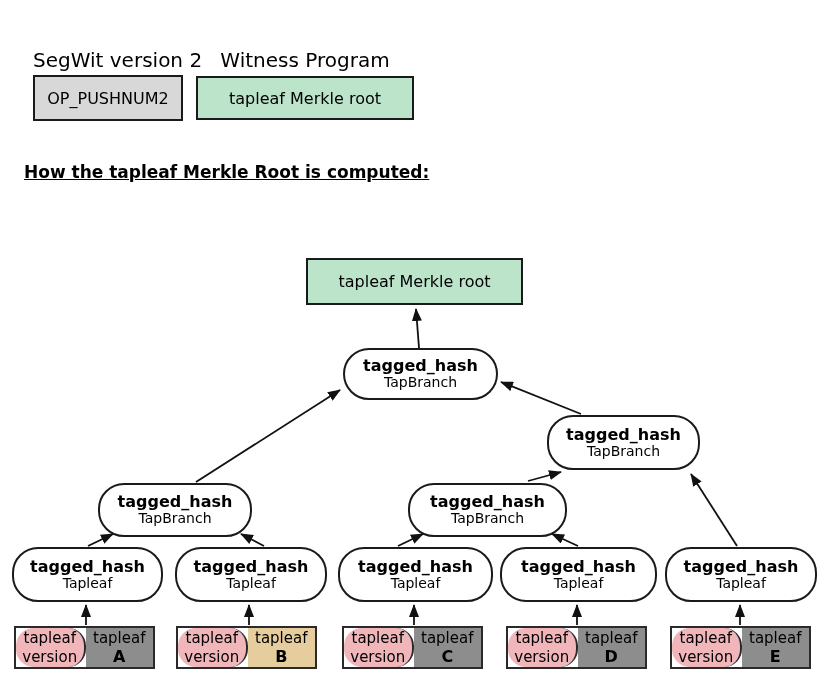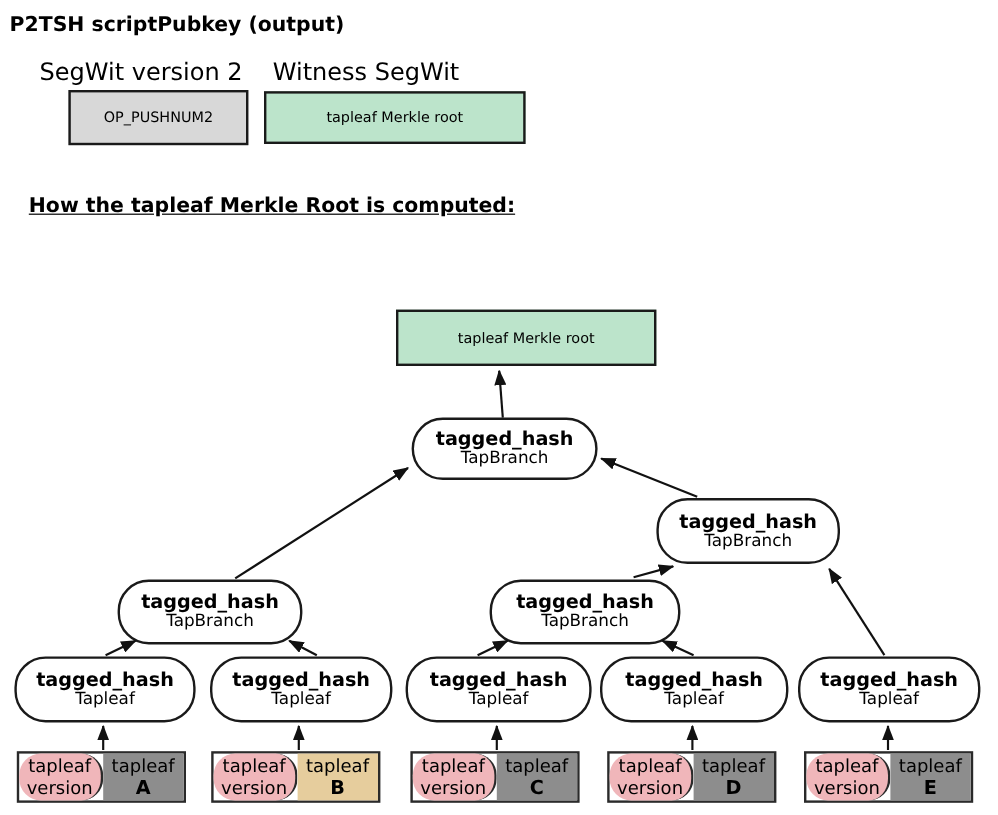--- a/index.html
+++ b/index.html
@@ -6,21 +6,21 @@
   #page{
     position:relative;width:832px;height:679px;background:#fff;overflow:hidden;
     font-family:"DejaVu Sans","Liberation Sans",sans-serif;color:#000;
   }
   .abs{position:absolute;}
   .h1{font-size:17px;font-weight:bold;white-space:nowrap;}
   .boxlabel{font-size:20px;text-align:center;white-space:nowrap;}
   .databox{
     position:absolute;border:2px solid var(--border);box-sizing:border-box;
     display:flex;align-items:center;justify-content:center;
-    font-size:12px;white-space:nowrap;margin-left:24px;
+    font-size:16px;white-space:nowrap;
   }
   .fill-lightgray{background:var(--gray-light);}
   .fill-green{background:var(--green);text-align:center;}
   .bnode{
     position:absolute;background:#ffffff;border:2px solid var(--border);
     border-radius:26px;box-sizing:border-box;
     display:flex;flex-direction:column;align-items:center;justify-content:center;
     z-index:2;
   }
   .bnode .t{font-size:16px;font-weight:bold;line-height:1.12;white-space:nowrap;}
@@ -38,24 +38,23 @@
   .cell[data-fill="gray"]{background:var(--gray-dark);}
   .cell[data-fill="tan"]{background:var(--tan);}
   svg.edges{position:absolute;left:0;top:0;z-index:3;pointer-events:none;}
   .edge{stroke:#111;stroke-width:1.8;fill:none;}
 </style>
 </head>
 <body>
 
 <div id="page">
 
-  <div class="abs h1" style="left:8px;top:11px;">P2TSH scriptPubkey (output)</div>
 
   <div class="abs boxlabel" style="left:33px;top:48px;width:150px;">SegWit version 2</div>
-  <div class="abs boxlabel" style="left:196px;top:48px;width:218px;">Witness SegWit</div>
+  <div class="abs boxlabel" style="left:196px;top:48px;width:218px;">Witness Program</div>
 
   <div class="databox fill-lightgray" style="left:33px;top:75px;width:150px;height:46px;">OP_PUSHNUM2</div>
   <div class="databox fill-green" style="left:196px;top:76px;width:218px;height:44px;">tapleaf Merkle root</div>
 
   <div class="abs h1" style="left:24px;top:162px;text-decoration:underline;">How the tapleaf Merkle Root is computed:</div>
 
   <div class="databox fill-green" style="left:306px;top:258px;width:217px;height:47px;z-index:2;">tapleaf Merkle root</div>
 
   <div class="bnode" style="left:343px;top:348px;width:155px;height:52px;">
     <span class="t">tagged_hash</span>

